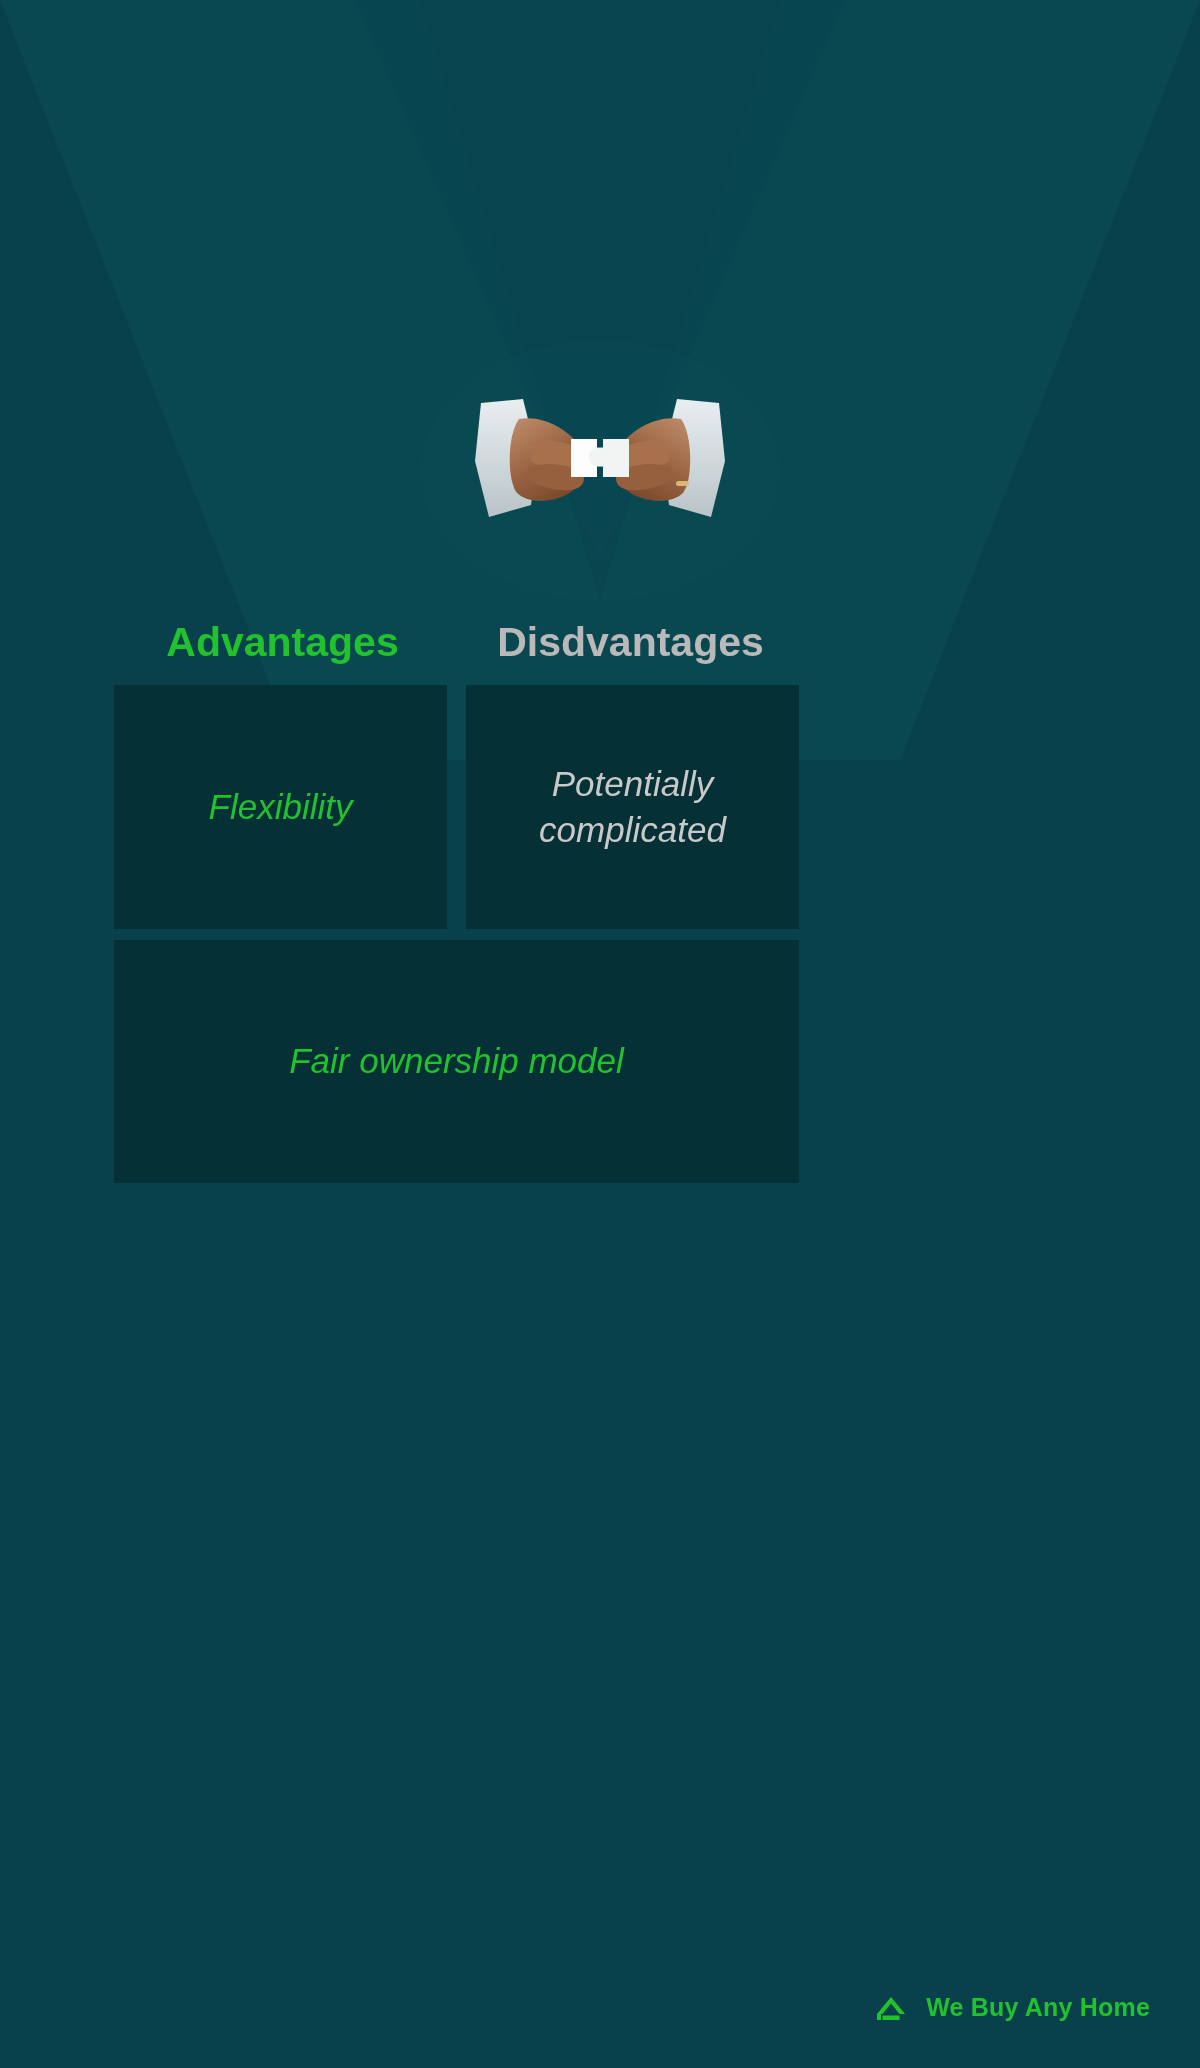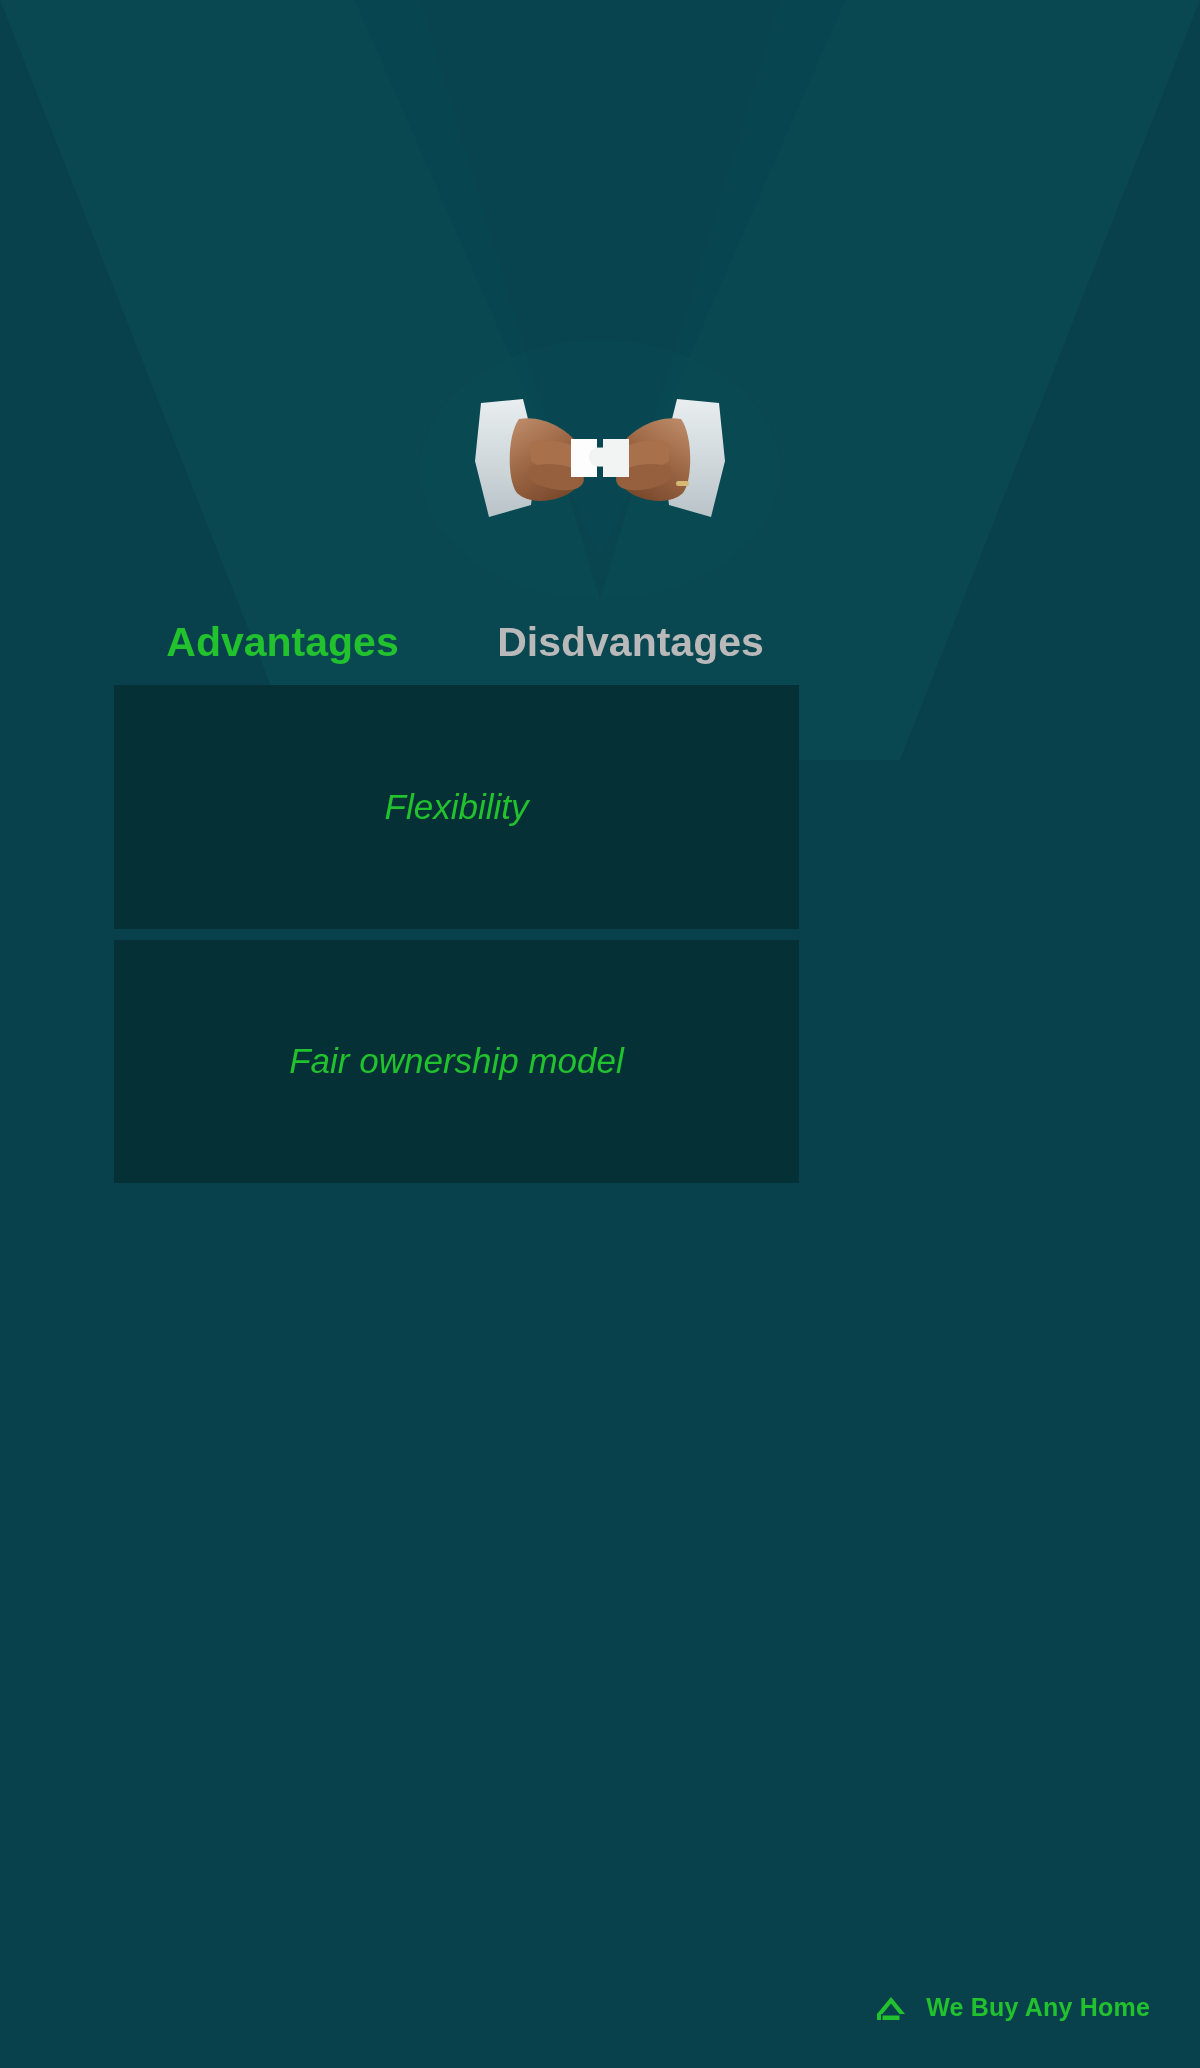--- a/index.html
+++ b/index.html
@@ -193,20 +193,21 @@
 
   <div class="table">
 
     <div class="thead">
       <div class="th pro">Advantages</div>
       <div class="th con">Disdvantages</div>
     </div>
 
     <div class="trow row-1">
       <div class="cell pro">Flexibility</div>
+      <div class="cell con">Potentially complicated</div>
     </div>
 
 
     <div class="trow row-3">
       <div class="cell pro">Fair ownership model</div>
     </div>
 
   </div>
 
   <div class="footer">

